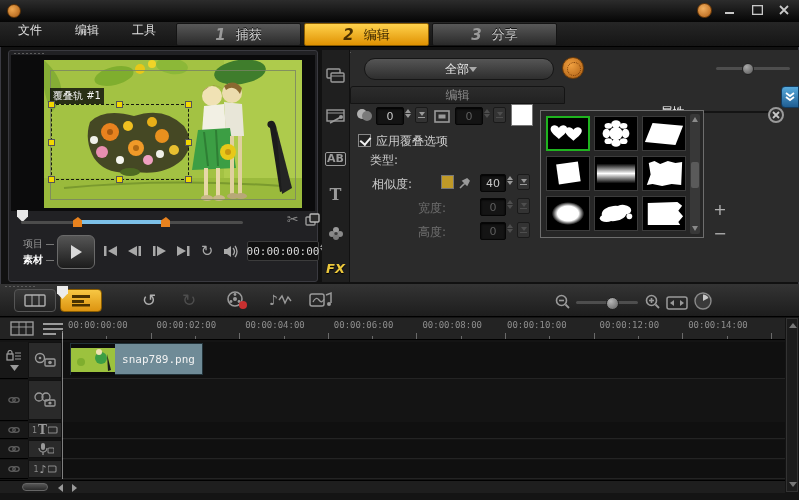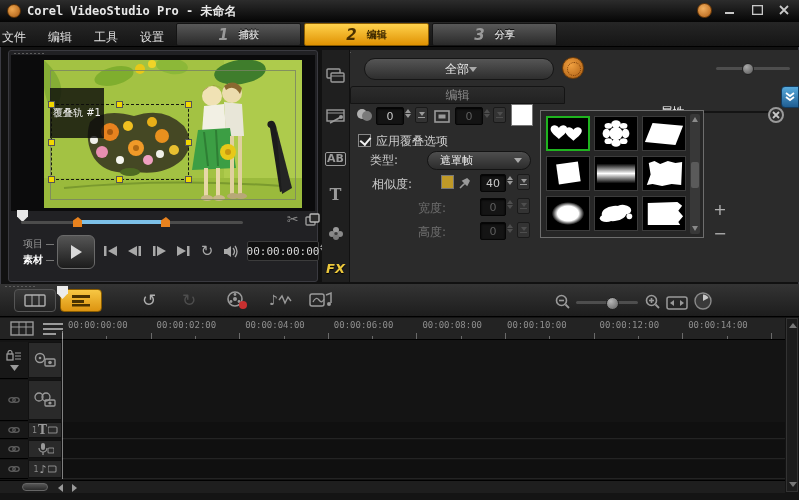--- a/index.html
+++ b/index.html
@@ -19,42 +19,42 @@
   #window-title{font-family:"DejaVu Sans Mono","Liberation Mono",monospace;
                 font-size:12px;font-weight:bold;color:#e8e8e8;letter-spacing:0;}
   #win-controls{position:absolute;right:6px;top:2px;display:flex;align-items:center;gap:9px;}
   .winbtn{width:18px;height:16px;display:flex;align-items:center;justify-content:center;}
   #badge-icon{width:15px;height:15px;border-radius:50%;
               background:radial-gradient(circle at 40% 35%,#f2b060,#b36016);
               border:1px solid #6e3c0a;box-sizing:border-box;}
   
   #menubar{position:absolute;left:0;top:22px;width:799px;height:24px;
            background:linear-gradient(#262626,#151515);border-bottom:1px solid #000;}
-  #menu-items{position:absolute;left:2px;top:0;height:24px;display:flex;align-items:flex-end;gap:22px;}
+  #menu-items{position:absolute;left:18px;top:0;height:24px;display:flex;align-items:flex-start;gap:33px;}
   .menu-item{font-size:12px;color:#e0e0e0;cursor:default;}
   #step-tabs{position:absolute;left:176px;top:1px;display:flex;gap:3px;}
   .step-tab{width:123px;height:21px;display:flex;align-items:center;justify-content:center;gap:10px;
             background:linear-gradient(#585858,#2a2a2a);border:1px solid #141414;border-radius:2px;}
   .step-tab .step-num{font-size:15px;font-style:italic;font-weight:bold;color:#9a9a9a;}
-  .step-tab .step-label{font-size:10px;font-weight:bold;color:#cfcfcf;text-shadow:0 -1px 0 #000;}
+  .step-tab .step-label{font-size:13px;font-weight:normal;color:#cfcfcf;text-shadow:0 -1px 0 #000;}
   .step-tab.active{background:linear-gradient(#ffd24d,#e09202);border-color:#8a5c00;}
   .step-tab.active .step-num{color:#4a3000;}
   .step-tab.active .step-label{color:#3c2800;text-shadow:none;}
   
   #preview{position:absolute;left:8px;top:50px;width:310px;height:232px;
            background:#212124;border:1px solid #3a3a40;border-radius:3px;box-sizing:border-box;}
   #viewport{position:absolute;left:2px;top:4px;width:304px;height:156px;background:#0b0b0c;}
   #preview-frame{position:absolute;left:33px;top:5px;width:258px;height:148px;}
   #safe-frame{position:absolute;left:6px;top:10px;width:244px;height:128px;
               border:1px solid rgba(120,130,100,.8);}
   #overlay-select{position:absolute;left:7px;top:44px;width:136px;height:74px;
                   border:1px dashed rgba(10,10,10,.9);}
   .handle{position:absolute;width:7px;height:7px;background:#f2d800;border:1px solid #555;box-sizing:border-box;}
   #overlay-label{position:absolute;left:6px;top:28px;background:rgba(10,10,10,.8);color:#f2f2f2;
-                 font-size:10px;padding:18px 3px;white-space:nowrap;}
+                 font-size:10px;padding:1px 3px;white-space:nowrap;}
   #scrub-row{position:absolute;left:0;top:158px;width:310px;height:22px;}
   #scrub-playhead{position:absolute;left:8px;top:1px;width:11px;height:12px;background:#e8e8e8;
                   clip-path:polygon(0 0,100% 0,100% 55%,50% 100%,0 55%);}
   #scrub-track{position:absolute;left:12px;top:12px;width:222px;height:3px;background:#4c4c4c;border-radius:2px;}
   #trim-range{position:absolute;left:70px;top:11px;width:86px;height:4px;background:#7cc0e8;}
   .trim-handle{position:absolute;top:8px;width:9px;height:10px;background:#e8821e;
                clip-path:polygon(0 100%,0 35%,55% 0,100% 35%,100% 100%);}
   
   #transport{position:absolute;left:0;top:182px;width:310px;height:46px;}
   .mode-label{position:absolute;left:14px;font-size:10px;}
@@ -179,21 +179,20 @@
   #vscroll{position:absolute;left:786px;top:34px;width:12px;height:174px;background:#1c1c1c;border:1px solid #333;box-sizing:border-box;}
   .varrow{position:absolute;left:2px;width:0;height:0;border-left:4px solid transparent;border-right:4px solid transparent;}
 </style>
 </head>
 <body>
 
 <div id="app">
 
   <div id="titlebar">
     <div id="app-logo"></div>
-    <span id="window-title">Corel VideoStudio Pro - 未命名</span>
     <div id="win-controls">
       <div id="badge-icon"></div>
       <div class="winbtn">
           <svg width="10" height="10">
             <rect x="0" y="7" width="9" height="2" fill="#c8c8c8"></rect>
           </svg>
         </div>
       <div class="winbtn">
           <svg width="11" height="10">
             <rect x="0.5" y="0.5" width="10" height="9" fill="none" stroke="#c8c8c8" stroke-width="1.6"></rect>
@@ -452,24 +451,20 @@
     <div class="sdrop dim" style="left:171px;top:57px;">
         <i></i>
         <u></u>
       </div>
     <div class="abs" style="left:189px;top:54px;width:20px;height:20px;background:#fff;border:1px solid #777;"></div>
 
     <div id="apply-check"></div>
     <div class="prop-label" style="left:54px;top:83px;">应用覆叠选项</div>
 
     <div class="prop-label" style="left:48px;top:102px;">类型:</div>
-    <div id="type-dd">
-      <span>遮罩帧</span>
-      <span class="dd-arrow"></span>
-    </div>
 
     <div class="prop-label" style="left:50px;top:126px;">相似度:</div>
     <div id="sim-swatch" style="background: rgb(192, 154, 40);"></div>
     <div class="abs" style="left:136px;top:125px;">
       <svg width="13" height="13">
           <path d="M2 11 L7 6 M7 6 L9 8 L11 4 L9 2 L5 4 Z" stroke="#9a9a9a" stroke-width="1.6" fill="#9a9a9a"></path>
         </svg>
     </div>
     <div class="numbox" style="left:158px;top:124px;width:24px;">40</div>
     <div class="spin abs" style="left:185px;top:126px;">
@@ -732,20 +727,33 @@
           </svg>
         </div>
         <div class="trk-head" style="top: 2px; height: 36px;">
           <svg width="24" height="16">
             <circle cx="7" cy="6" r="4.5" fill="none" stroke="#9a9a9a" stroke-width="1.4"></circle>
             <circle cx="7" cy="6" r="1.3" fill="#9a9a9a"></circle>
             <rect x="12" y="7" width="10" height="7" rx="1" fill="none" stroke="#9a9a9a" stroke-width="1.4"></rect>
             <circle cx="17" cy="10.5" r="1.8" fill="#9a9a9a"></circle>
           </svg>
         </div>
+        <div class="trk-body" style="top: 2px; height: 36px;">
+          <div class="clip" style="left: 8px; width: 133px; height: 32px; top: 1px;">
+            <div class="thumb"><svg viewBox="0 0 44 32" preserveAspectRatio="none">
+                <rect width="44" height="32" fill="#0c0c0c"></rect>
+                <rect y="4" width="44" height="24" fill="#9cc23e"></rect>
+                <circle cx="30" cy="14" r="6" fill="#3c9e44"></circle>
+                <circle cx="28" cy="8" r="3" fill="#f0e2b4"></circle>
+                <path d="M36 10 L40 26 L37 27 Z" fill="#1c1c1c"></path>
+                <circle cx="10" cy="18" r="4" fill="#7fae2e"></circle>
+              </svg></div>
+            <span class="clip-name">snap789.png</span>
+          </div>
+        </div>
         <div class="trk-state" style="top: 40px; height: 40px;">
           <svg width="12" height="8">
             <ellipse cx="4" cy="4" rx="3.2" ry="2.4" fill="none" stroke="#5e5e5e" stroke-width="1.3"></ellipse>
             <ellipse cx="8" cy="4" rx="3.2" ry="2.4" fill="none" stroke="#5e5e5e" stroke-width="1.3"></ellipse>
           </svg>
         </div>
         <div class="trk-head" style="top: 40px; height: 40px;">
           <svg width="24" height="16">
             <circle cx="6" cy="5" r="4" fill="none" stroke="#9a9a9a" stroke-width="1.3"></circle>
             <circle cx="13" cy="5" r="4" fill="none" stroke="#9a9a9a" stroke-width="1.3"></circle>

